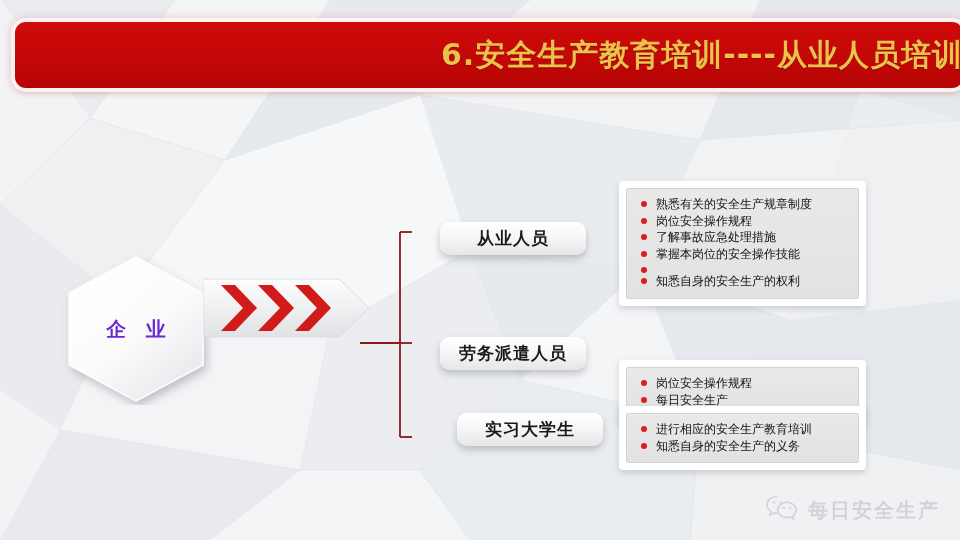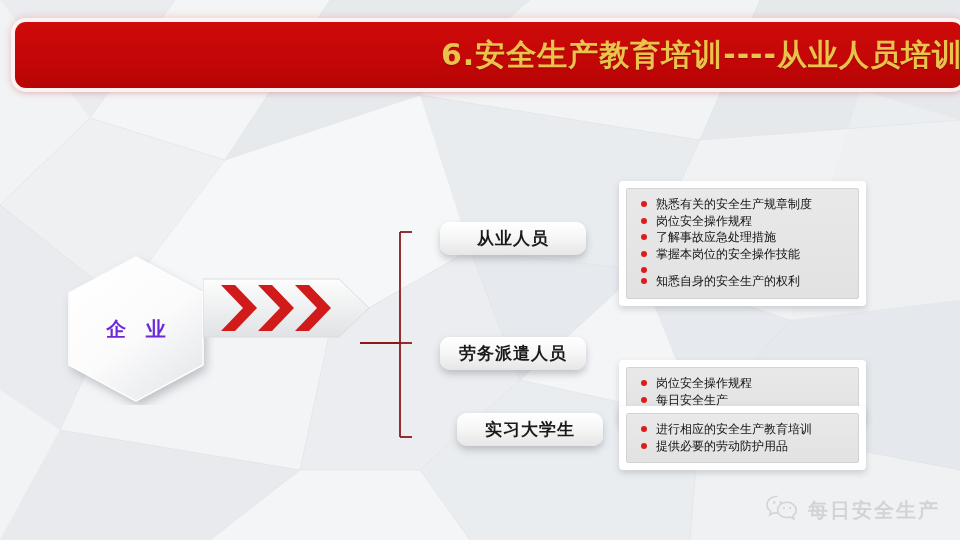--- a/index.html
+++ b/index.html
@@ -277,21 +277,21 @@
 
   <div class="panel" id="panel-2">
     <div class="panel-inner">
       <ul class="blist">
         <li>
             <i class="bullet"></i>
             <span>进行相应的安全生产教育培训</span>
           </li>
         <li>
             <i class="bullet"></i>
-            <span>提供必要的劳动防护用品</span>
+            <span>知悉自身的安全生产的义务</span>
           </li>
       </ul>
     </div>
   </div>
 
   <div id="watermark">
     <span>
       <svg width="34" height="28" viewBox="0 0 34 28" xmlns="http://www.w3.org/2000/svg">
         <g fill="none" stroke="#b9bcc1" stroke-width="1.6">
           <path d="M12.5 2.2C6.6 2.2 2 6.1 2 10.8c0 2.6 1.5 5 3.8 6.6L4.7 21l4.2-2.2c1.1.3 2.3.5 3.6.5"></path>

